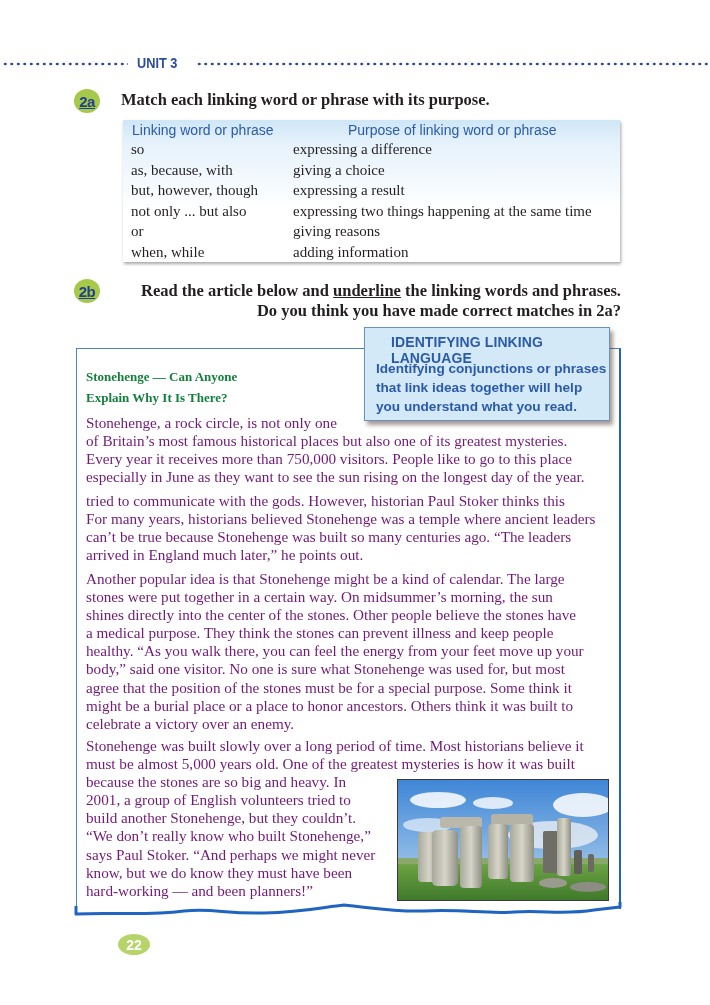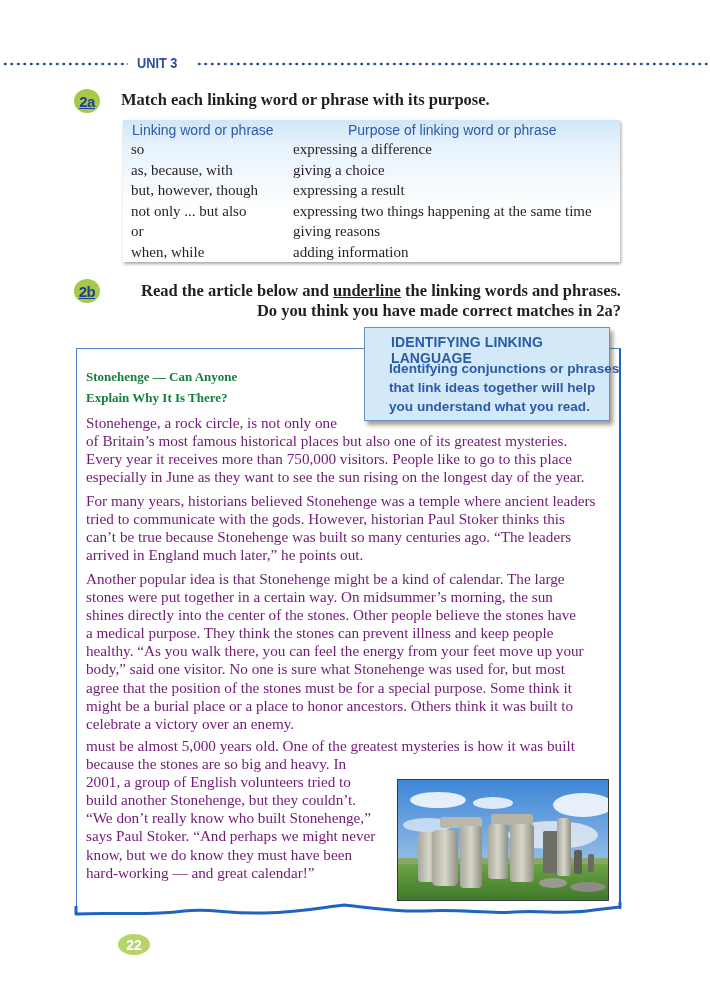--- a/index.html
+++ b/index.html
@@ -57,21 +57,21 @@
     .article-bottom {
       position: absolute; left: 74px; top: 902px; width: 548px; height: 18px;
     }
     .tip-box {
       position: absolute; left: 364px; top: 327px; width: 244px; height: 92px;
       background: #d3e9f8; border: 1px solid #6d8fbf;
       box-shadow: 3px 4px 4px rgba(60,40,20,0.45);
       font-family: "Liberation Sans", "DejaVu Sans", sans-serif; color: #2b5aa8; font-weight: bold;
     }
     .tip-title { position: absolute; left: 26px; top: 6px; font-size: 14px; letter-spacing: 0.1px; }
-    .tip-body { position: absolute; left: 11px; top: 31px; font-size: 13.6px; line-height: 19px; width: 236px; margin-left: 13px; }
+    .tip-body { position: absolute; left: 11px; top: 31px; font-size: 13.6px; line-height: 19px; width: 236px; }
     .article-title {
       position: absolute; left: 86px; top: 366px; font-weight: bold; font-size: 13px; line-height: 21px; color: #15803d;
     }
     .para {
       position: absolute; left: 86px; width: 525px; font-size: 15.2px; line-height: 18.1px; color: #701a75;
     }
     .para .ln { display: block; white-space: nowrap; }
     .photo {
       position: absolute; left: 397px; top: 779px; width: 210px; height: 120px;
       border: 1px solid #3a3a3a; overflow: hidden;
@@ -151,47 +151,48 @@
 </div>
 
 <div class="para" style="top:414px;">
   <span class="ln">Stonehenge, a rock circle, is not only one</span>
   <span class="ln">of Britain’s most famous historical places but also one of its greatest mysteries.</span>
   <span class="ln">Every year it receives more than 750,000 visitors. People like to go to this place</span>
   <span class="ln">especially in June as they want to see the sun rising on the longest day of the year.</span>
 </div>
 
 <div class="para" style="top:492px;">
+  <span class="ln">tried to communicate with the gods. However, historian Paul Stoker thinks this</span>
   <span class="ln">For many years, historians believed Stonehenge was a temple where ancient leaders</span>
-  <span class="ln">tried to communicate with the gods. However, historian Paul Stoker thinks this</span>
   <span class="ln">can’t be true because Stonehenge was built so many centuries ago. “The leaders</span>
   <span class="ln">arrived in England much later,” he points out.</span>
 </div>
 
 <div class="para" style="top:570px;">
   <span class="ln">Another popular idea is that Stonehenge might be a kind of calendar. The large</span>
   <span class="ln">stones were put together in a certain way. On midsummer’s morning, the sun</span>
   <span class="ln">shines directly into the center of the stones. Other people believe the stones have</span>
   <span class="ln">a medical purpose. They think the stones can prevent illness and keep people</span>
   <span class="ln">healthy. “As you walk there, you can feel the energy from your feet move up your</span>
   <span class="ln">body,” said one visitor. No one is sure what Stonehenge was used for, but most</span>
   <span class="ln">agree that the position of the stones must be for a special purpose. Some think it</span>
   <span class="ln">might be a burial place or a place to honor ancestors. Others think it was built to</span>
   <span class="ln">celebrate a victory over an enemy.</span>
 </div>
 
 <div class="para" style="top:737px;">
+  <span class="ln">Stonehenge was built slowly over a long period of time. Most historians believe it</span>
   <span class="ln">must be almost 5,000 years old. One of the greatest mysteries is how it was built</span>
   <span class="ln">because the stones are so big and heavy. In</span>
   <span class="ln">2001, a group of English volunteers tried to</span>
   <span class="ln">build another Stonehenge, but they couldn’t.</span>
   <span class="ln">“We don’t really know who built Stonehenge,”</span>
   <span class="ln">says Paul Stoker. “And perhaps we might never</span>
   <span class="ln">know, but we do know they must have been</span>
-  <span class="ln">hard-working — and great calendar!”</span>
+  <span class="ln">hard-working — and been planners!”</span>
 </div>
 
 <div class="photo">
   <svg width="210" height="120" viewBox="0 0 210 120">
     <defs>
       <linearGradient id="sky" x1="0" y1="0" x2="0" y2="1">
         <stop offset="0" stop-color="#3f86d6"></stop>
         <stop offset="1" stop-color="#b9d6ef"></stop>
       </linearGradient>
       <linearGradient id="grass" x1="0" y1="0" x2="0" y2="1">

